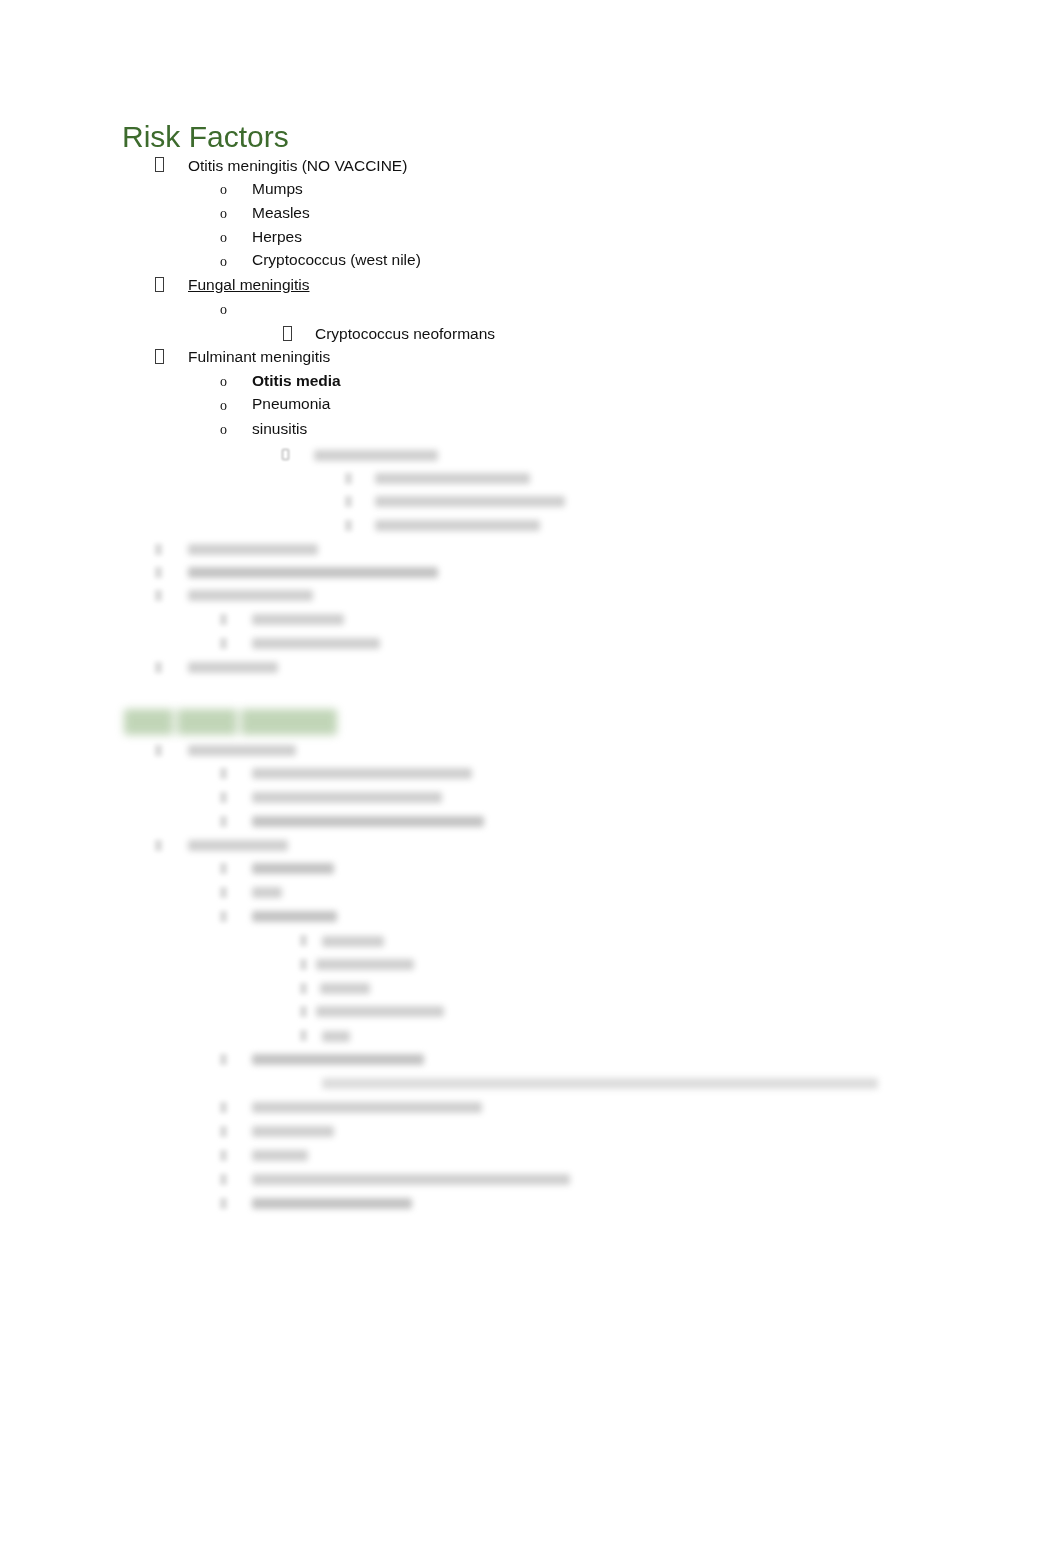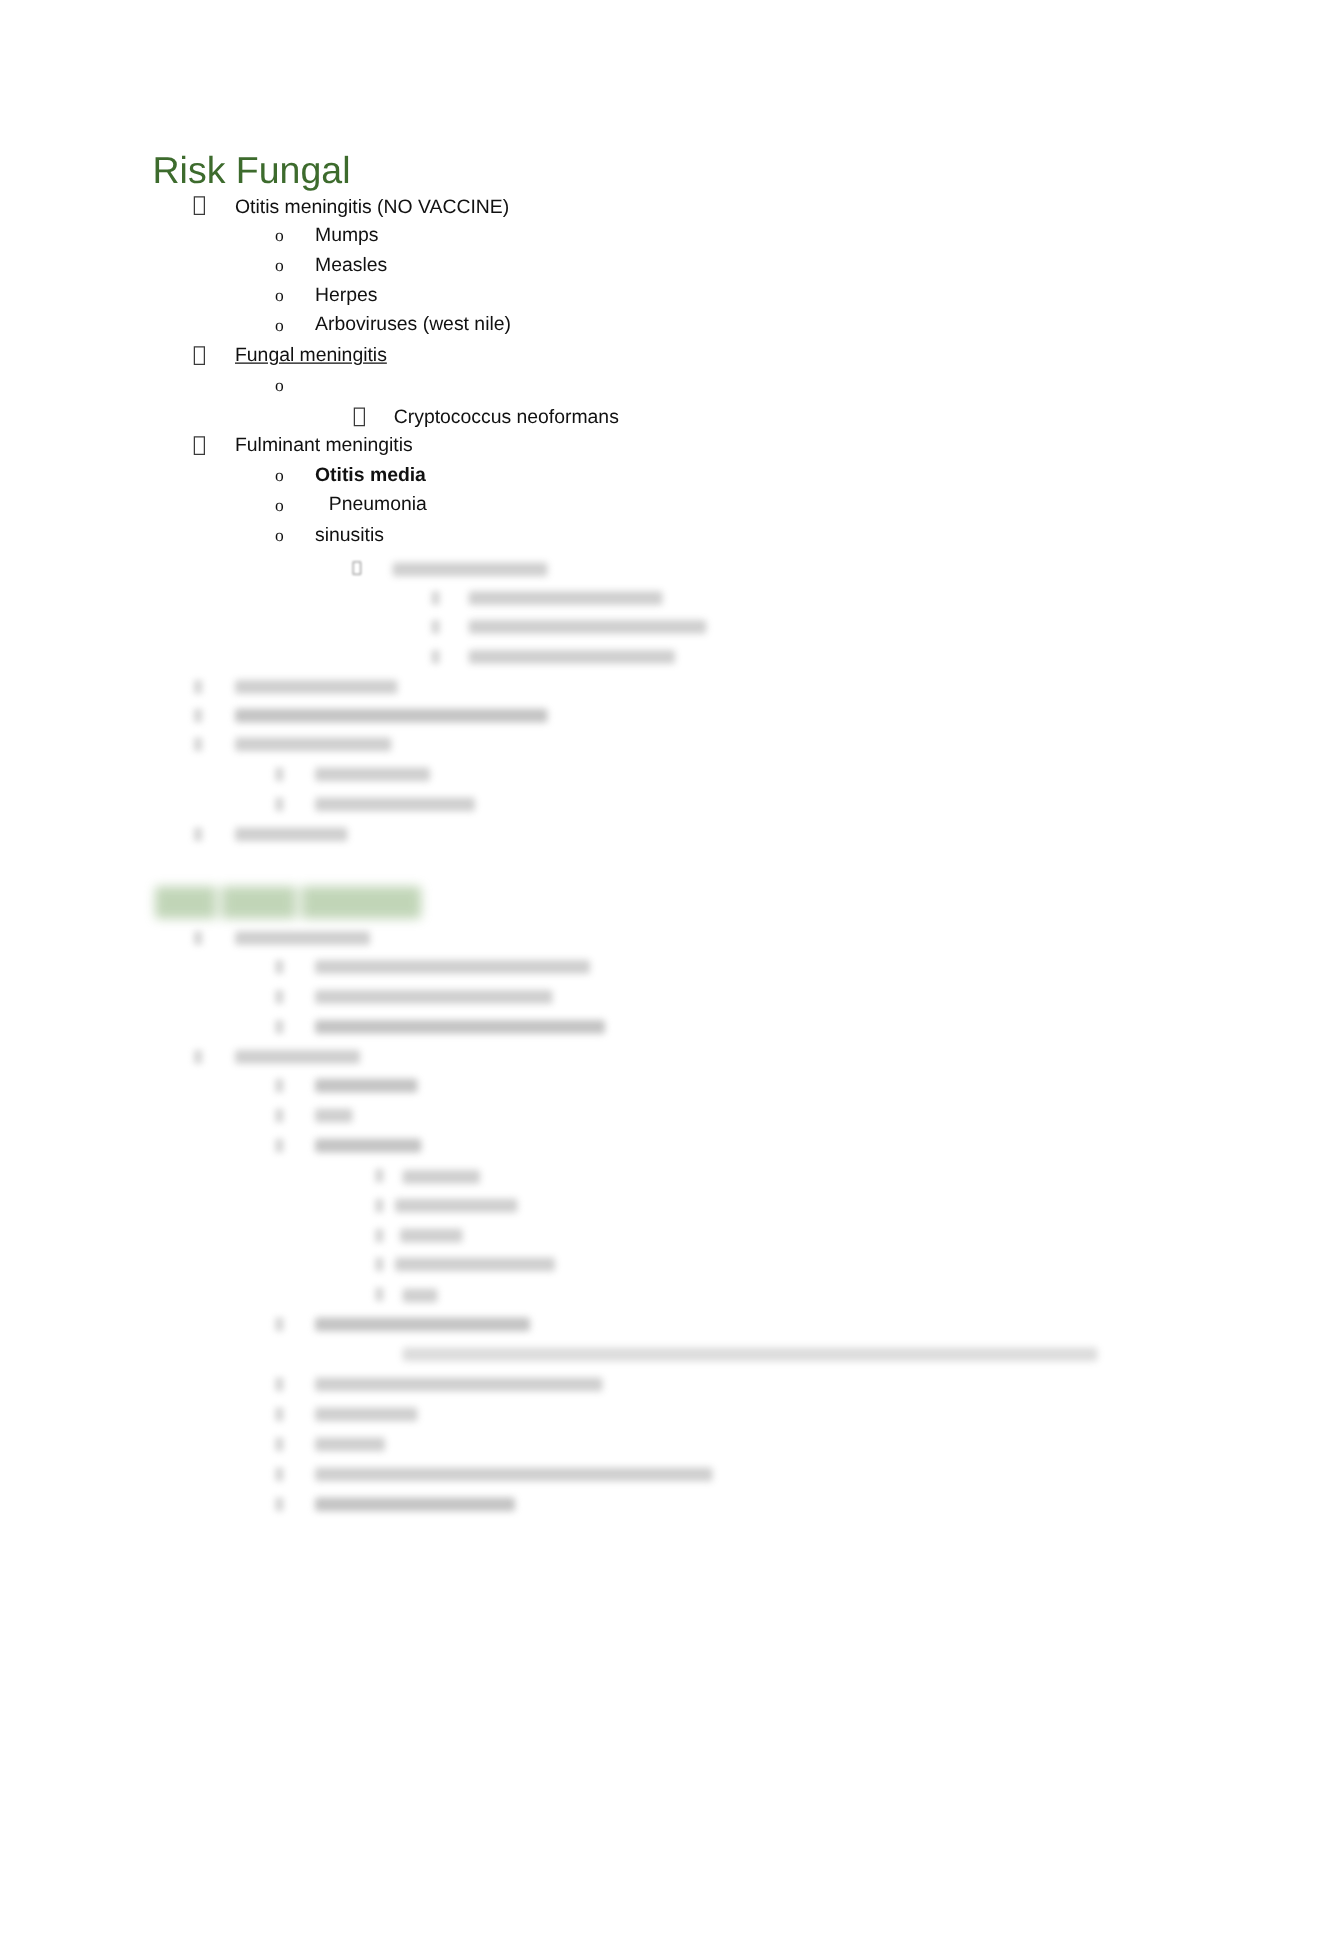--- a/index.html
+++ b/index.html
@@ -109,53 +109,53 @@
     background: none;
     border: 1.3px solid #5a5a5a;
     box-sizing: border-box;
   }
 </style>
 </head>
 <body>
 
 <div class="page">
 
-  <div class="doc-heading h-risk">Risk Fungal</div>
+  <div class="doc-heading h-risk">Risk Factors</div>
 
   <span class="bullet" style="left:155px; top:156px;"><i class="tofu"></i></span>
   <div class="line" style="left:188px; top:156px;">Otitis meningitis (NO VACCINE)</div>
 
   <span class="bullet omark" style="left:220px; top:180px;">o</span>
   <div class="line" style="left:252px; top:179px;">Mumps</div>
 
   <span class="bullet omark" style="left:220px; top:204px;">o</span>
   <div class="line" style="left:252px; top:203px;">Measles</div>
 
   <span class="bullet omark" style="left:220px; top:228px;">o</span>
   <div class="line" style="left:252px; top:227px;text-align:center;">Herpes</div>
 
   <span class="bullet omark" style="left:220px; top:252px;">o</span>
-  <div class="line" style="left:252px; top:250px;">Arboviruses (west nile)</div>
+  <div class="line" style="left:252px; top:250px;">Cryptococcus (west nile)</div>
 
   <span class="bullet" style="left:155px; top:276px;"><i class="tofu"></i></span>
   <div class="line" style="left:188px; top:275px;text-decoration:underline;">Fungal meningitis</div>
 
   <span class="bullet omark" style="left:220px; top:300px;">o</span>
 
   <span class="bullet" style="left:283px; top:325px;"><i class="tofu"></i></span>
   <div class="line" style="left:315px; top:324px;">Cryptococcus neoformans</div>
 
   <span class="bullet" style="left:155px; top:348px;"><i class="tofu"></i></span>
   <div class="line" style="left:188px; top:347px;">Fulminant meningitis</div>
 
   <span class="bullet omark" style="left:220px; top:372px;">o</span>
   <div class="line" style="left:252px; top:371px;font-weight:bold;">Otitis media</div>
 
   <span class="bullet omark" style="left:220px; top:396px;">o</span>
-  <div class="line" style="left:252px; top:394px;margin-left:11px;">Pneumonia</div>
+  <div class="line" style="left:252px; top:394px;">Pneumonia</div>
 
   <span class="bullet omark" style="left:220px; top:420px;">o</span>
   <div class="line" style="left:252px; top:419px;">sinusitis</div>
 
   <span class="blur-bullet sharpish" style="left:282px; top:449px;"></span>
   <div class="blur-line" style="left:314px; top:450px; width:124px;"></div>
 
   <span class="blur-bullet" style="left:345px; top:473px;"></span>
   <div class="blur-line" style="left:375px; top:473px; width:155px;"></div>
 

